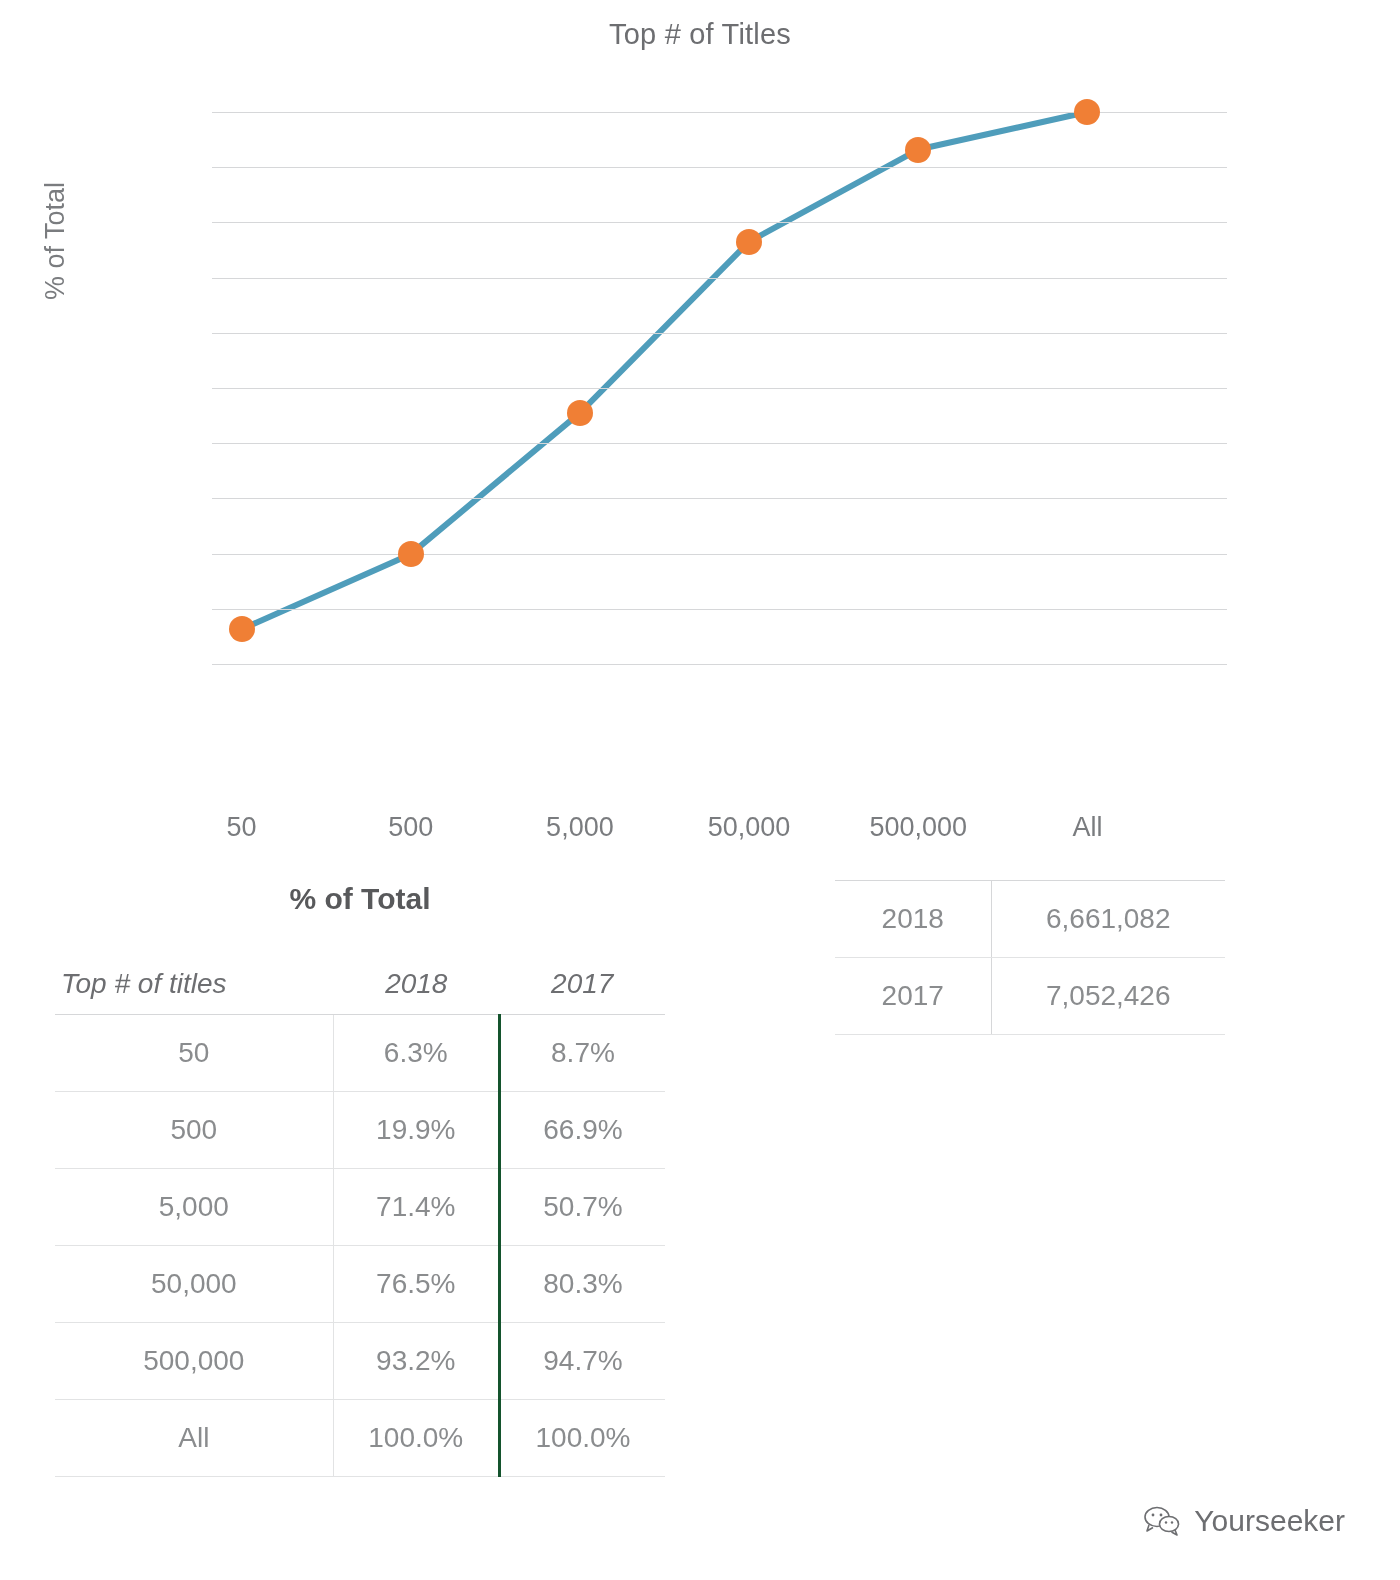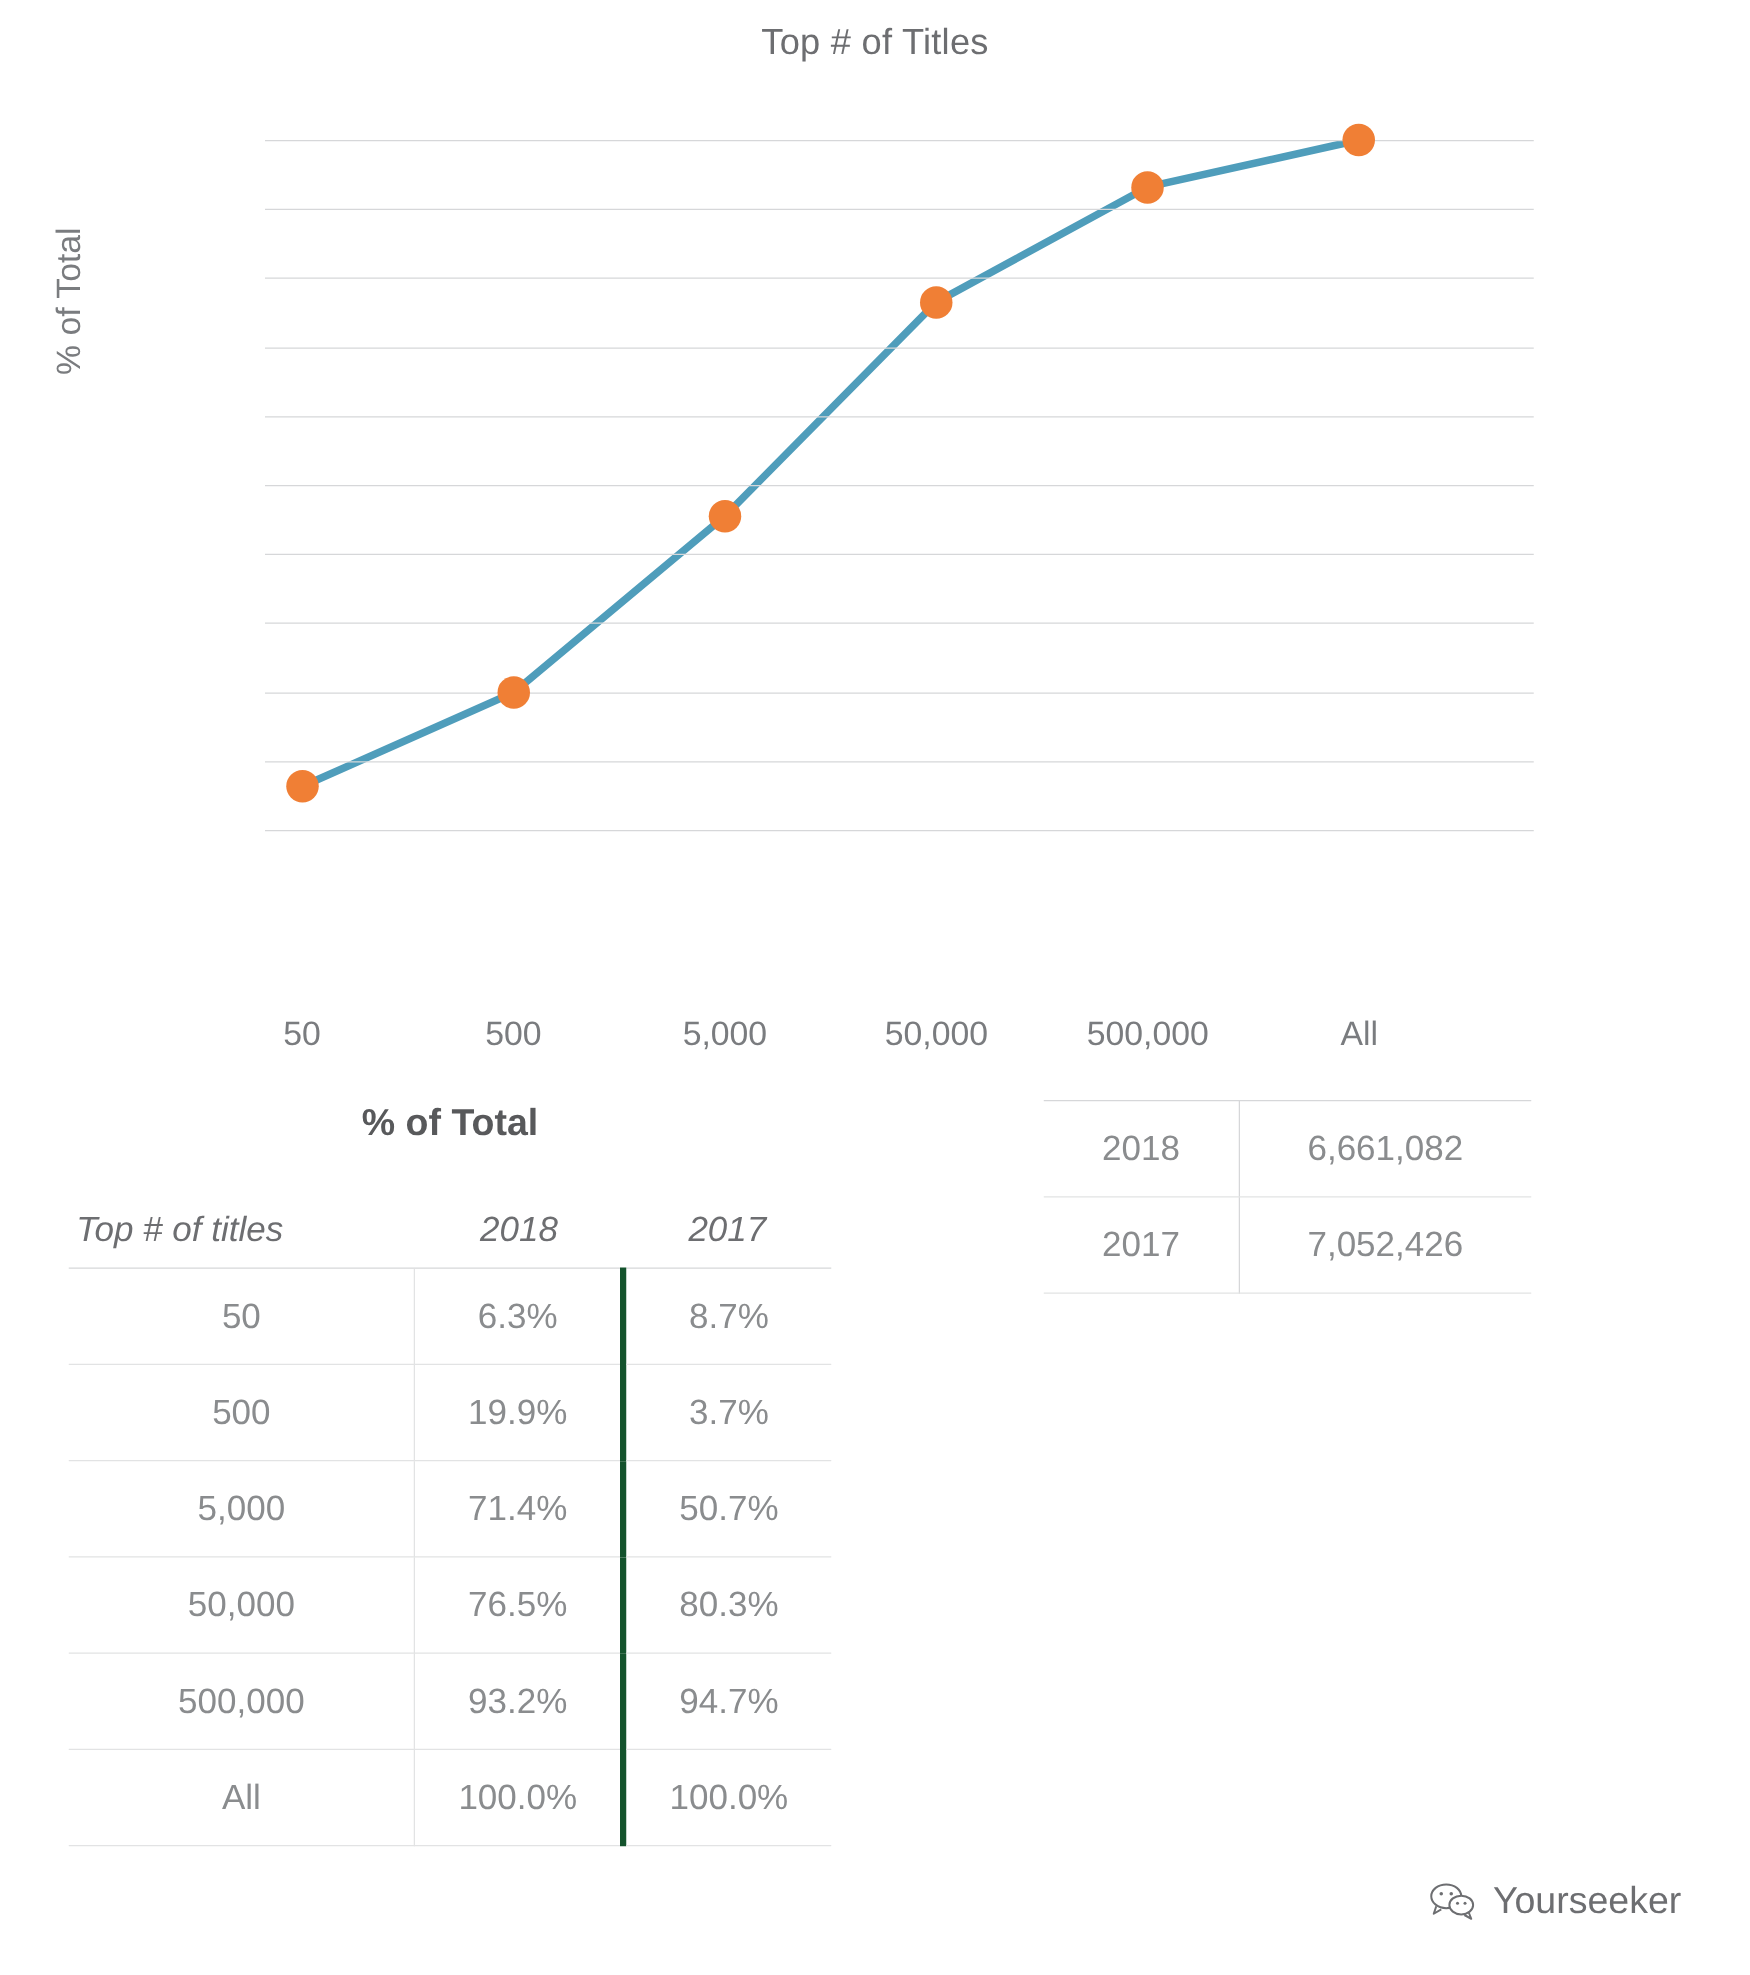--- a/index.html
+++ b/index.html
@@ -128,21 +128,21 @@
     font-style: italic;
     color: #6d6e71;
     padding-bottom: 14px;
     border-bottom: 1px solid #d6d7d9;
   }
   #pct-table thead th:first-child { text-align: left; padding-left: 6px; }
   #pct-table tbody td {
     border-bottom: 1px solid #e2e3e4;
   }
   #pct-table tbody td:nth-child(1) { border-right: 1px solid #e2e3e4; }
-  #pct-table tbody td:nth-child(2) { border-right: 5px solid #14532d; }
+  #pct-table tbody td:nth-child(2) { border-right: 3px solid #14532d; }
   #pct-table thead th:nth-child(1) { border-right: 0; }
 
   #totals-table td {
     text-align: center;
     font-size: 28px;
     color: #8a8c8e;
     padding: 22px 10px;
     border-bottom: 1px solid #e2e3e4;
   }
   #totals-table tbody tr:first-child td { border-top: 1px solid #d6d7d9; }
@@ -223,21 +223,21 @@
       </thead>
       <tbody>
           <tr>
             <td>50</td>
             <td>6.3%</td>
             <td>8.7%</td>
           </tr>
           <tr>
             <td>500</td>
             <td>19.9%</td>
-            <td>3.7%</td>
+            <td>66.9%</td>
           </tr>
           <tr>
             <td>5,000</td>
             <td>71.4%</td>
             <td>50.7%</td>
           </tr>
           <tr>
             <td>50,000</td>
             <td>76.5%</td>
             <td>80.3%</td>

